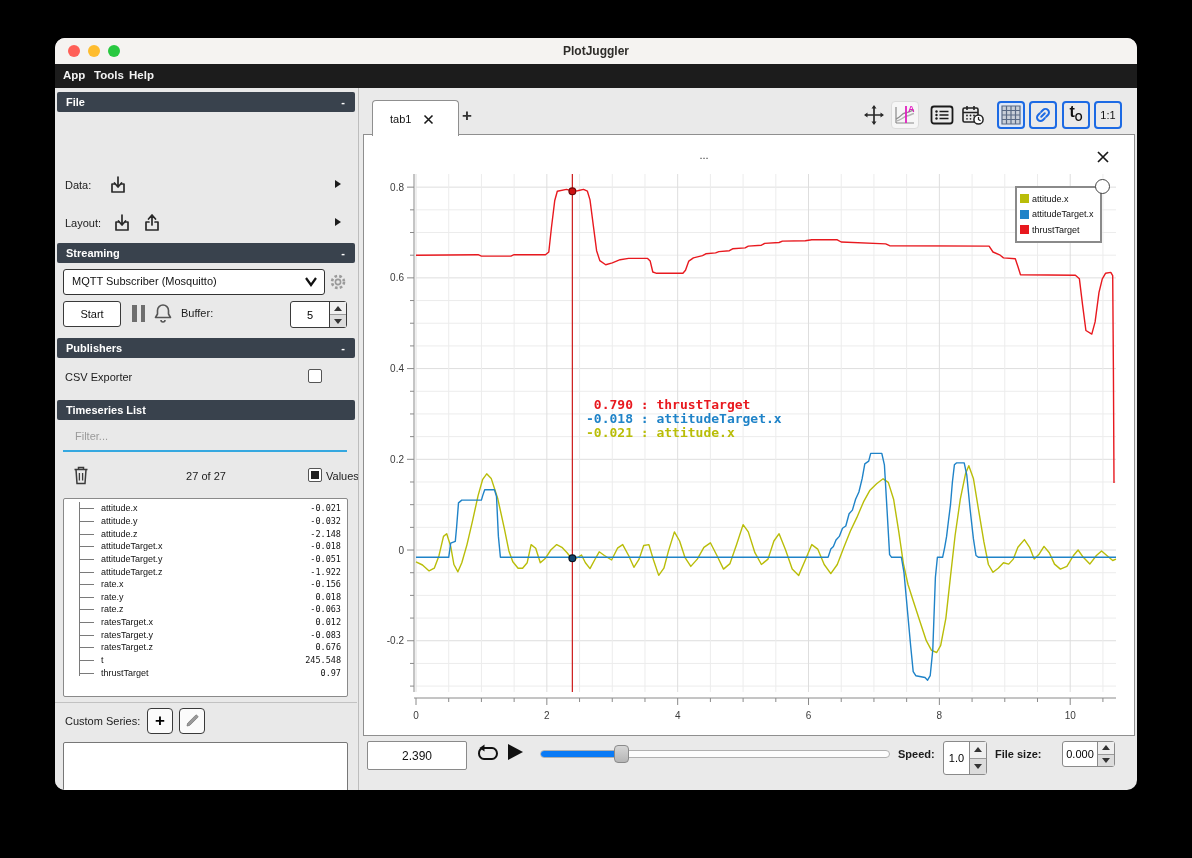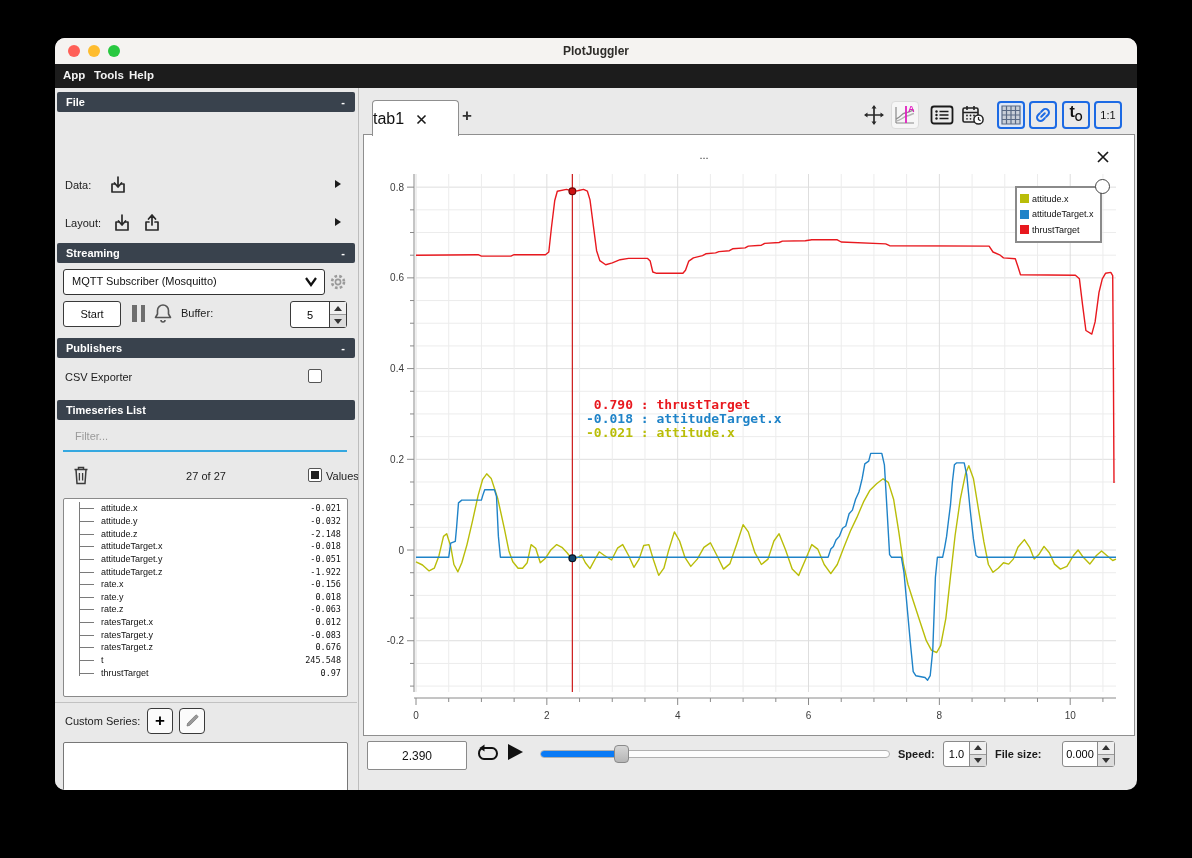--- a/index.html
+++ b/index.html
@@ -42,21 +42,21 @@
   .ts-name{margin-left:37px;font-size:9px;color:#111;}
   .ts-value{margin-left:auto;margin-right:6px;font-family:"DejaVu Sans Mono",monospace;font-size:8.5px;color:#111;}
   .sq-btn{position:absolute;width:26px;height:26px;background:#fbfbfb;border:1.5px solid #3a3a3a;border-radius:4px;
     box-sizing:border-box;display:flex;align-items:center;justify-content:center;}
   .empty-box{position:absolute;left:8px;top:654px;width:285px;height:68px;background:#fff;border:1px solid #777;border-radius:2px;box-sizing:border-box;}
   .splitter{position:absolute;left:303px;top:50px;width:1px;height:702px;background:#bdbdbd;}
   
   .rpanel{position:absolute;left:307px;top:50px;width:775px;height:702px;}
   .tab{position:absolute;left:10px;top:12px;width:85px;height:35px;background:#fff;border:1px solid #8f8f8f;border-bottom:none;
     border-radius:4px 4px 0 0;z-index:3;display:flex;align-items:center;}
-  .tab .tname{font-size:16px;color:#111;margin-left:0;}
+  .tab .tname{font-size:11px;color:#111;margin-left:17px;}
   .plus-btn{position:absolute;left:100px;top:18px;font-size:17px;color:#333;font-weight:bold;line-height:20px;}
   .icon-btn{position:absolute;top:13px;width:28px;height:28px;box-sizing:border-box;border-radius:4px;
     display:flex;align-items:center;justify-content:center;}
   .icon-btn.blue{border:2px solid #1c6ae4;}
   .icon-btn.lightbg{background:#f6f6f6;border:1px solid #dcdcdc;}
   .icon-btn.gridbg{background:#dde7f7;}
   .plotbox{position:absolute;left:1px;top:46px;width:772px;height:602px;background:#fff;border:1px solid #8f8f8f;box-sizing:border-box;z-index:2;}
   .plot-title{position:absolute;left:300px;top:14px;width:80px;text-align:center;font-size:11px;color:#333;}
   .plot-close{position:absolute;right:24px;top:15px;}
   .legend{position:absolute;left:651px;top:51px;background:#fff;border:2px solid #8a8a8a;padding:3px 6px 3px 3px;z-index:2;}
@@ -537,21 +537,21 @@
             <path d="M7 5 H16 a5 5.5 0 0 1 5 5.5 a5 5.5 0 0 1 -5 5.5 H8 a5 5.5 0 0 1 -5 -5.5 a5 5.5 0 0 1 4 -5.4" stroke="#111" stroke-width="2" fill="none" stroke-linecap="round"></path>
             <path d="M8.5 1.5 L8.5 8.5 L3.5 5 Z" fill="#111"></path>
           </svg>
       </span>
       <span style="position:absolute;left:146px;top:4px;width:0;height:0;border-left:15px solid #111;border-top:8.5px solid transparent;border-bottom:8.5px solid transparent;"></span>
       <div class="slider">
         <div class="slider-fill"></div>
         <div class="slider-handle"></div>
       </div>
       <span class="lbl" style="position:absolute;left:536px;top:8px;font-weight:bold;">Speed:</span>
-      <div class="spin spin2" style="left:581px;top:1px;width:44px;height:26px;">
+      <div class="spin spin2" style="left:581px;top:1px;width:44px;height:34px;">
         <span class="val">1.0</span>
         <span class="arrows">
             <span class="cell">
               <i class="tri-up"></i>
             </span>
             <span class="cell">
               <i class="tri-dn"></i>
             </span>
           </span>
       </div>

